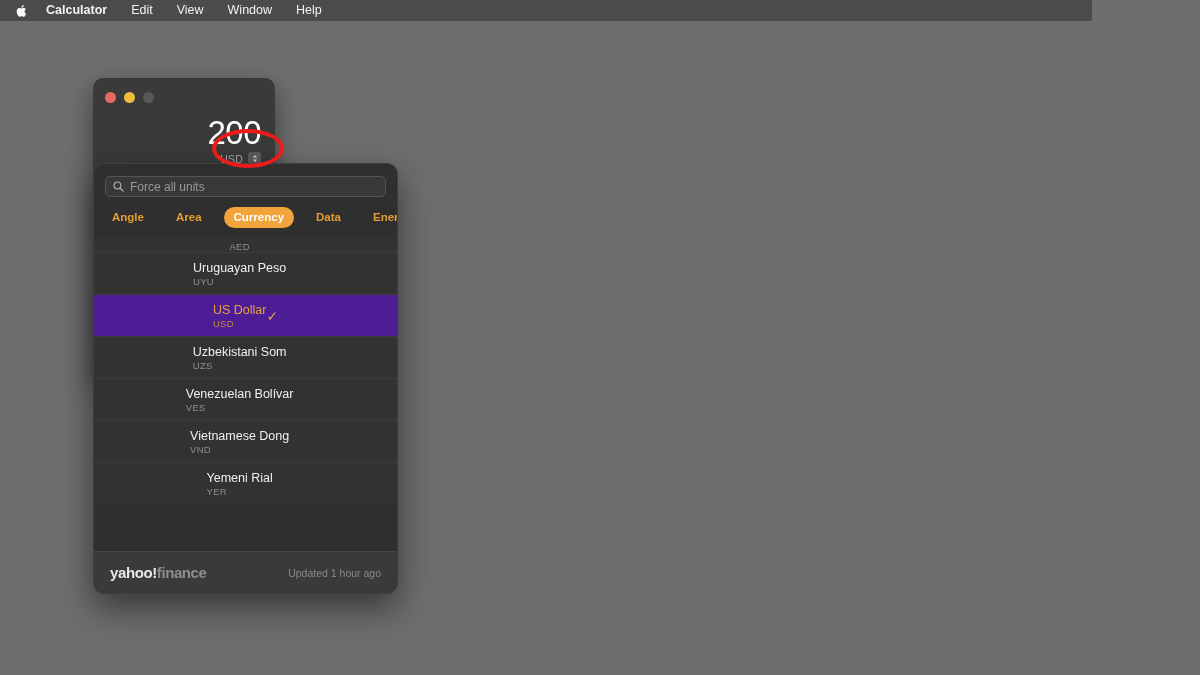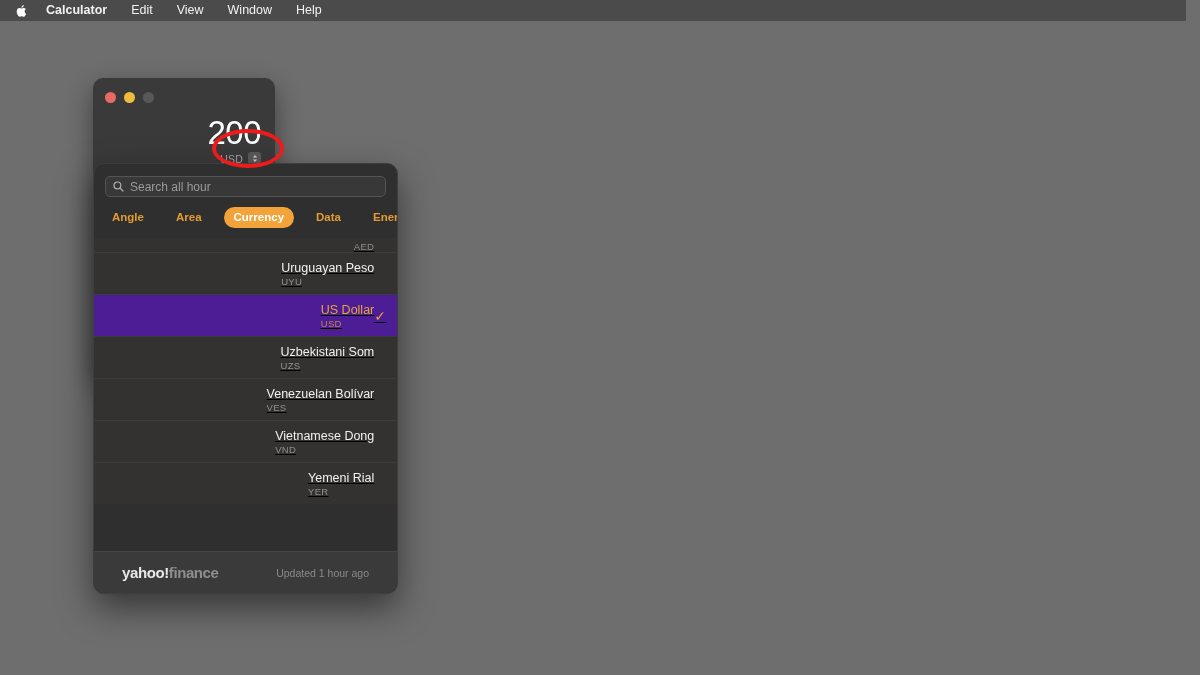--- a/index.html
+++ b/index.html
@@ -10,21 +10,21 @@
     overflow: hidden;
     background: #6e6e6e;
     font-family: "Liberation Sans", sans-serif;
     -webkit-font-smoothing: antialiased;
   }
 
   
   #menubar {
     position: absolute;
     top: 0; left: 0;
-    width: 1186px;
+    width: 1092px;
     height: 21px;
     background: #4b4b4b;
     display: flex;
     align-items: center;
     padding-left: 14px;
     gap: 0;
     z-index: 50;
   }
   .menu-item {
     color: #f2f2f2;
@@ -181,27 +181,26 @@
     color: #ffffff;
   }
 
   #unit-list {
     flex: 1;
     overflow: hidden;
     position: relative;
   }
   .unit-row {
     height: 42px;
-    padding: 0 11px;
-    display: flex;
-    align-items: center;
-    justify-content: flex-end;
+    padding: 0 20px;
+    display: flex;
+    align-items: center;
+    justify-content: center;
     border-top: 1px solid #3c3c3c;
     background: #333230;
-    text-decoration: underline;
   }
   .unit-row.clipped {
     height: 14px;
     align-items: flex-end;
     overflow: hidden;
     border-top: none;
   }
   .unit-row.selected { background: #4c1d95; }
   .unit-texts { display: flex; flex-direction: column; gap: 1px; }
   .unit-name {
@@ -224,21 +223,21 @@
   }
   .unit-check.hidden { visibility: hidden; }
 
   #panel-footer {
     height: 42px;
     background: #3a3a3a;
     border-top: 1px solid #454545;
     display: flex;
     align-items: center;
     justify-content: space-between;
-    padding: 0 28px;
+    padding: 0 16px;
   }
   #yahoo-logo {
     font-size: 15px;
     font-weight: bold;
     letter-spacing: -0.4px;
   }
   #yahoo-part { color: #e8e8e8; }
   #finance-part { color: #8e8e8e; }
   #updated-text {
     color: #8a8a8a;
@@ -306,21 +305,21 @@
 <div id="unit-panel">
 
   <div id="search-wrap">
     <div id="search-field">
       <span id="search-icon">
         <svg width="11" height="11" viewBox="0 0 11 11">
           <circle cx="4.4" cy="4.4" r="3.4" fill="none" stroke="#adadad" stroke-width="1.2"></circle>
           <line x1="7" y1="7" x2="10" y2="10" stroke="#adadad" stroke-width="1.3" stroke-linecap="round"></line>
         </svg>
       </span>
-      <span id="search-placeholder">Search all hour</span>
+      <span id="search-placeholder">Force all units</span>
     </div>
   </div>
 
   <div id="category-tabs">
     <div class="cat-tab">Angle</div>
     <div class="cat-tab">Area</div>
     <div class="cat-tab active">Currency</div>
     <div class="cat-tab">Data</div>
     <div class="cat-tab">Energy</div>
     <div class="cat-tab">Force</div>

